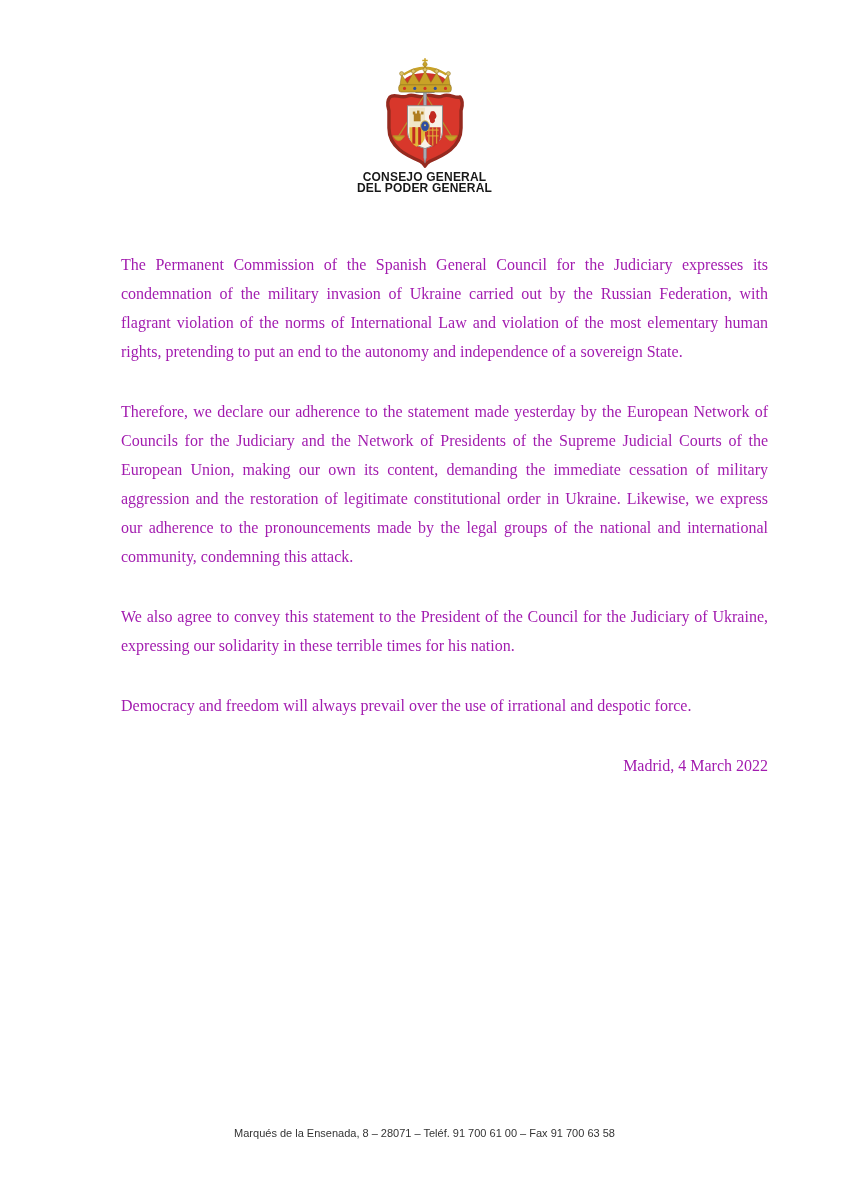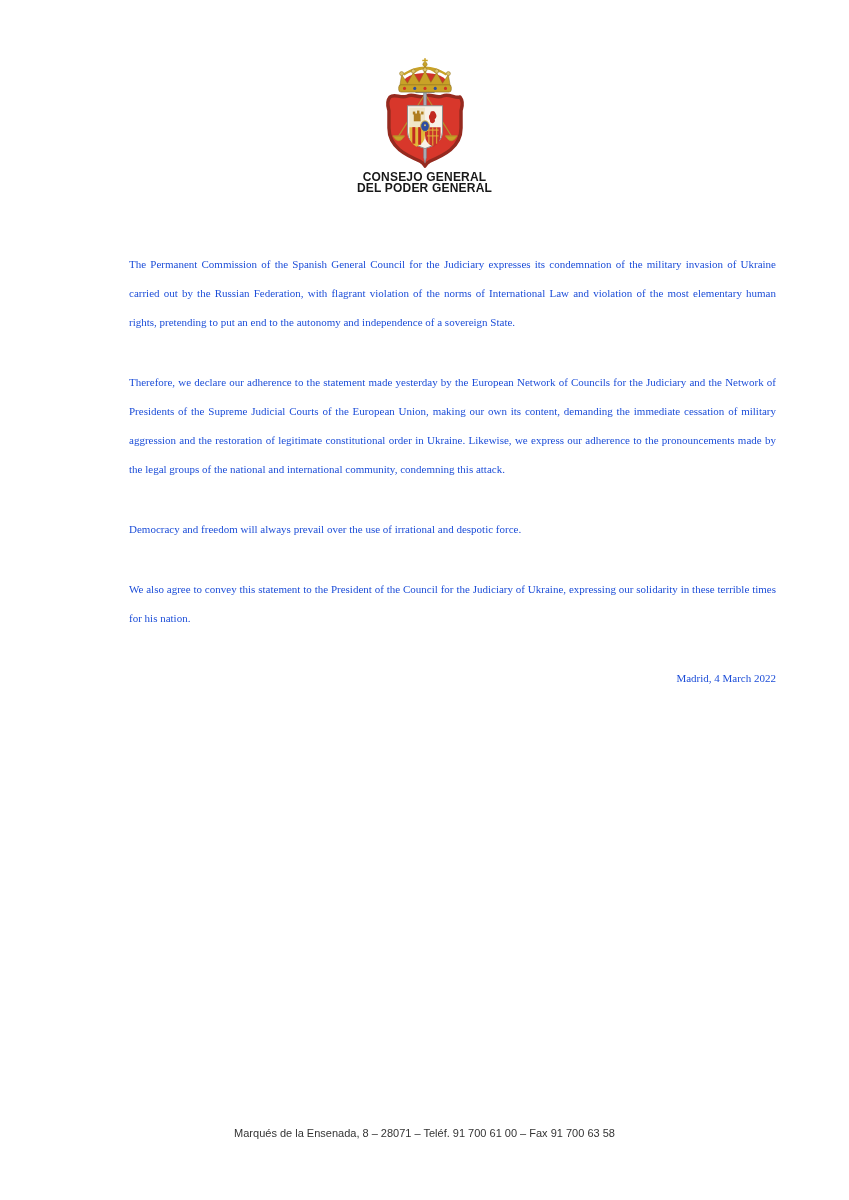--- a/index.html
+++ b/index.html
@@ -37,25 +37,24 @@
     color: #181818;
     line-height: 11px;
   }
 
   
   .letter-body {
     position: absolute;
     top: 250px;
     left: 121px;
     width: 647px;
-    font-size: 11px;
+    font-size: 16px;
     line-height: 29px;
-    color: #1d4ed8;
+    color: #a21caf;
     text-align: justify;
-    margin-left: 8px;
   }
   .letter-body p {
     margin: 0 0 31px 0;
   }
   .letter-body p.dateline {
     text-align: right;
     margin-bottom: 0;
   }
 
   
@@ -150,22 +149,22 @@
 
     <div class="org-name">
       <div>CONSEJO GENERAL</div>
       <div>DEL PODER GENERAL</div>
     </div>
   </header>
 
   <main class="letter-body">
     <p>The Permanent Commission of the Spanish General Council for the Judiciary expresses its condemnation of the military invasion of Ukraine carried out by the Russian Federation, with flagrant violation of the norms of International Law and violation of the most elementary human rights, pretending to put an end to the autonomy and independence of a sovereign State.</p>
     <p>Therefore, we declare our adherence to the statement made yesterday by the European Network of Councils for the Judiciary and the Network of Presidents of the Supreme Judicial Courts of the European Union, making our own its content, demanding the immediate cessation of military aggression and the restoration of legitimate constitutional order in Ukraine. Likewise, we express our adherence to the pronouncements made by the legal groups of the national and international community, condemning this attack.</p>
+    <p>We also agree to convey this statement to the President of the Council for the Judiciary of Ukraine, expressing our solidarity in these terrible times for his nation.</p>
     <p>Democracy and freedom will always prevail over the use of irrational and despotic force.</p>
-    <p>We also agree to convey this statement to the President of the Council for the Judiciary of Ukraine, expressing our solidarity in these terrible times for his nation.</p>
     <p class="dateline">Madrid, 4 March 2022</p>
   </main>
 
   <footer class="page-footer">
     <span>Marqués de la Ensenada, 8 – 28071 – Teléf. 91 700 61 00 – Fax 91 700 63 58</span>
   </footer>
 
 </div>
 
 </body></html>

